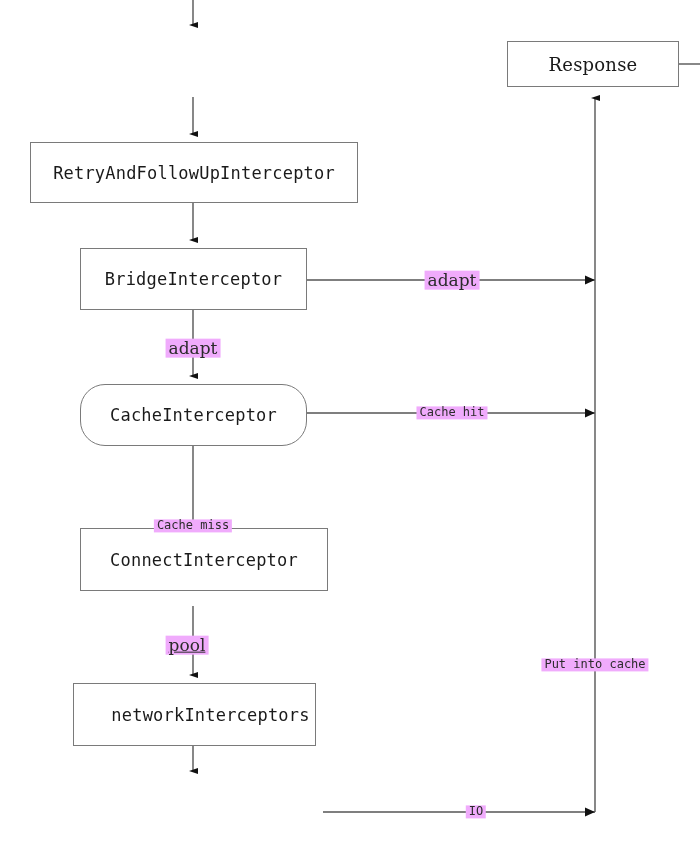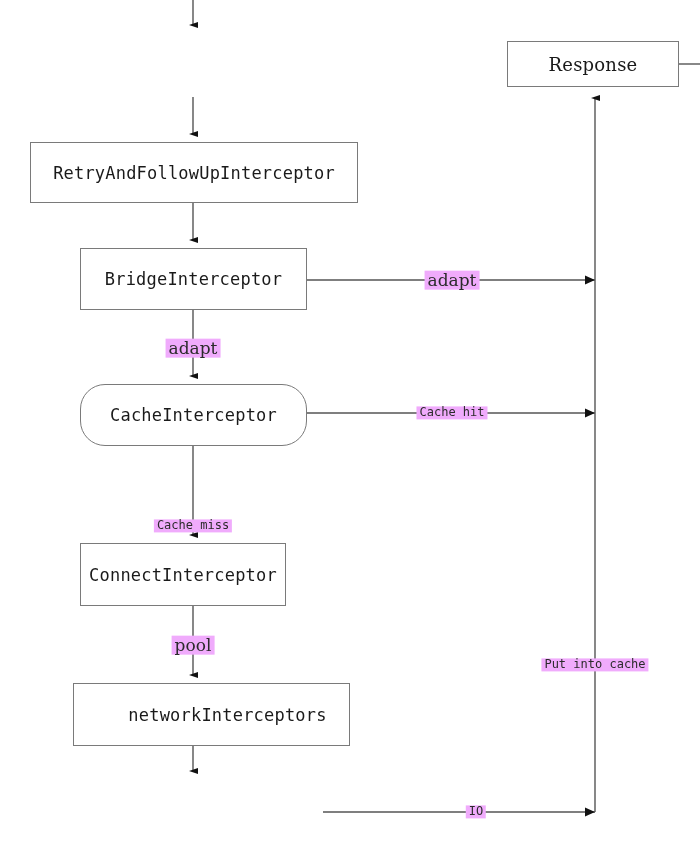--- a/index.html
+++ b/index.html
@@ -111,25 +111,25 @@
   </div>
 
   <div class="node-box" style="left:80px; top:248px; width:227px; height:62px;">
     <span>BridgeInterceptor</span>
   </div>
 
   <div class="node-box" style="left:80px; top:384px; width:227px; height:62px;border-radius:25px;">
     <span>CacheInterceptor</span>
   </div>
 
-  <div class="node-box" style="left:80px; top:543px; width:206px; height:63px;">
+  <div class="node-box" style="left:80px; top:528px; width:248px; height:63px;">
     <span>ConnectInterceptor</span>
   </div>
 
-  <div class="node-box" style="left:73px; top:683px; width:277px; height:63px;padding-left:32px;">
+  <div class="node-box" style="left:73px; top:683px; width:243px; height:63px;padding-left:32px;">
     <span>networkInterceptors</span>
   </div>
 
 
   <div class="node-box" style="left:507px; top:41px; width:172px; height:46px; font-family:'DejaVu Serif', serif; font-size:18px;">
     <span>Response</span>
   </div>
 
   <div class="edge-label lbl-serif" style="left:193px; top:348px; transform:translate(-50%,-50%);">
     <span>adapt</span>
@@ -140,21 +140,21 @@
   </div>
 
   <div class="edge-label lbl-mono" style="left:452px; top:413px; transform:translate(-50%,-50%);">
     <span>Cache hit</span>
   </div>
 
   <div class="edge-label lbl-mono" style="left:193px; top:494px; transform:translate(-50%,-50%);margin-top:32px;">
     <span>Cache miss</span>
   </div>
 
-  <div class="edge-label lbl-serif" style="left:193px; top:645px; transform:translate(-50%,-50%);">
+  <div class="edge-label lbl-serif" style="left:187px; top:645px; transform:translate(-50%,-50%);text-decoration:underline;">
     <span>pool</span>
   </div>
 
   <div class="edge-label lbl-mono" style="left:476px; top:812px; transform:translate(-50%,-50%);">
     <span>IO</span>
   </div>
 
   <div class="edge-label lbl-mono" style="left:595px; top:645px; transform:translate(-50%,-50%);margin-top:20px;">
     <span>Put into cache</span>
   </div>

